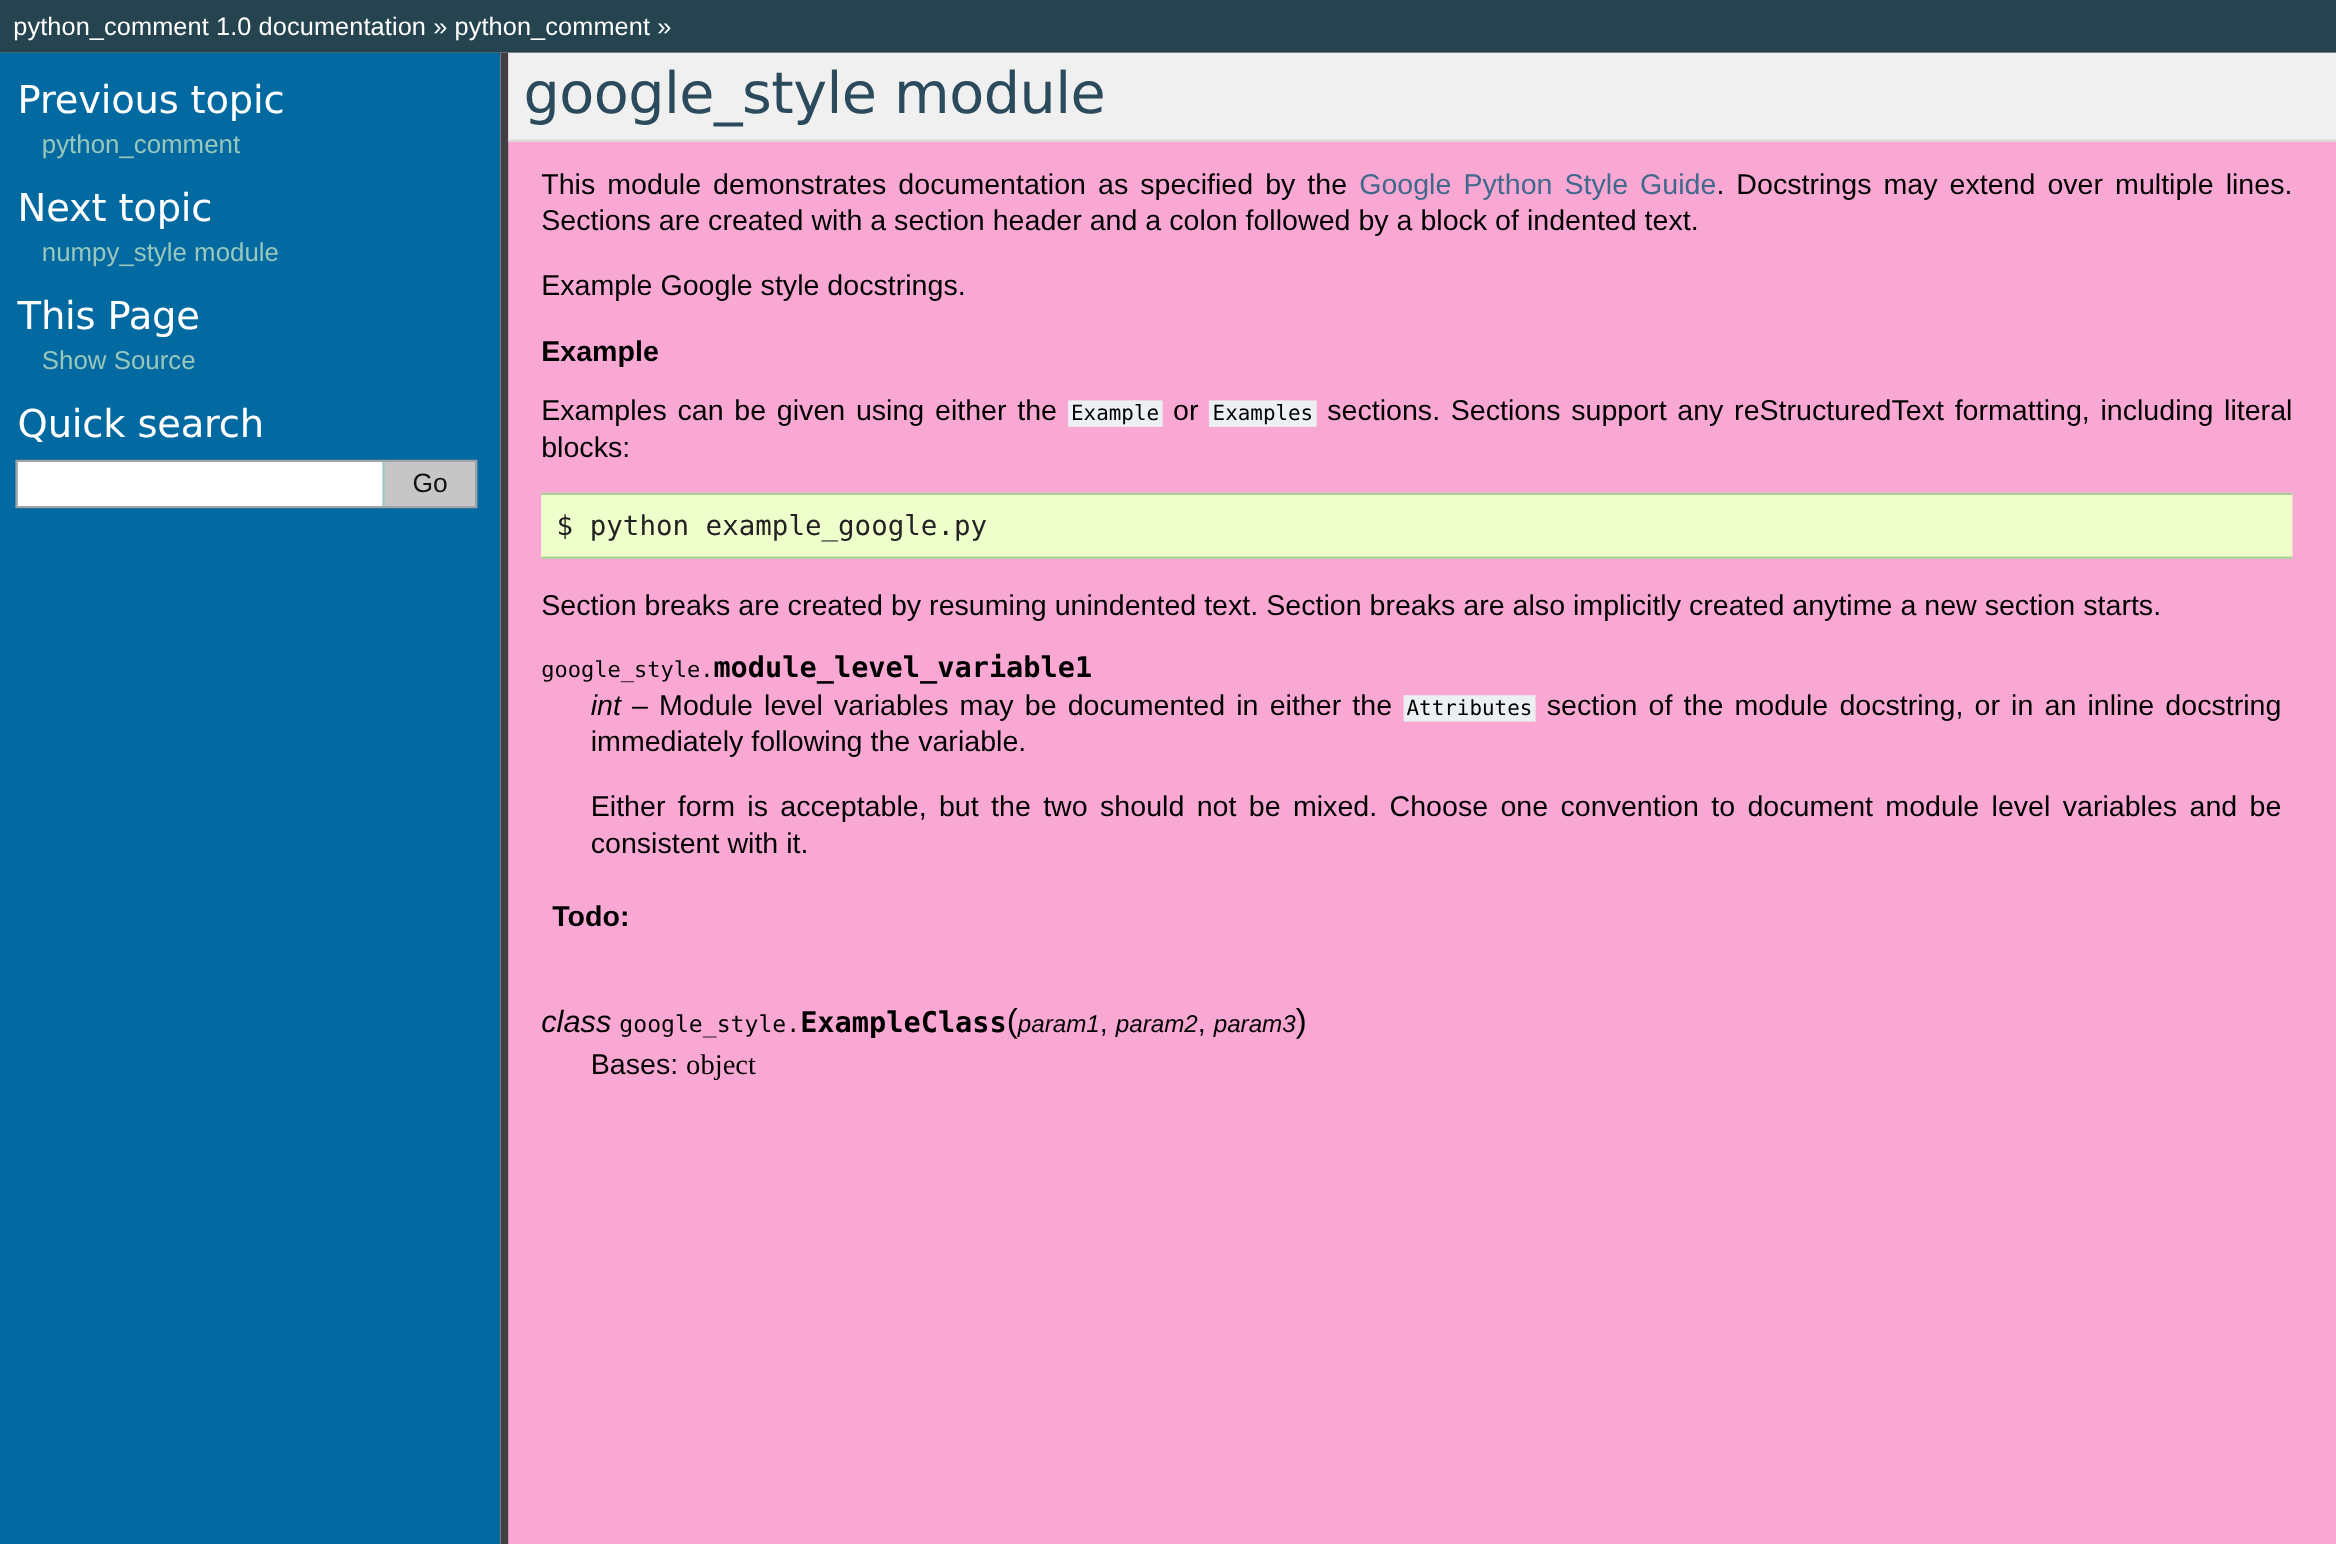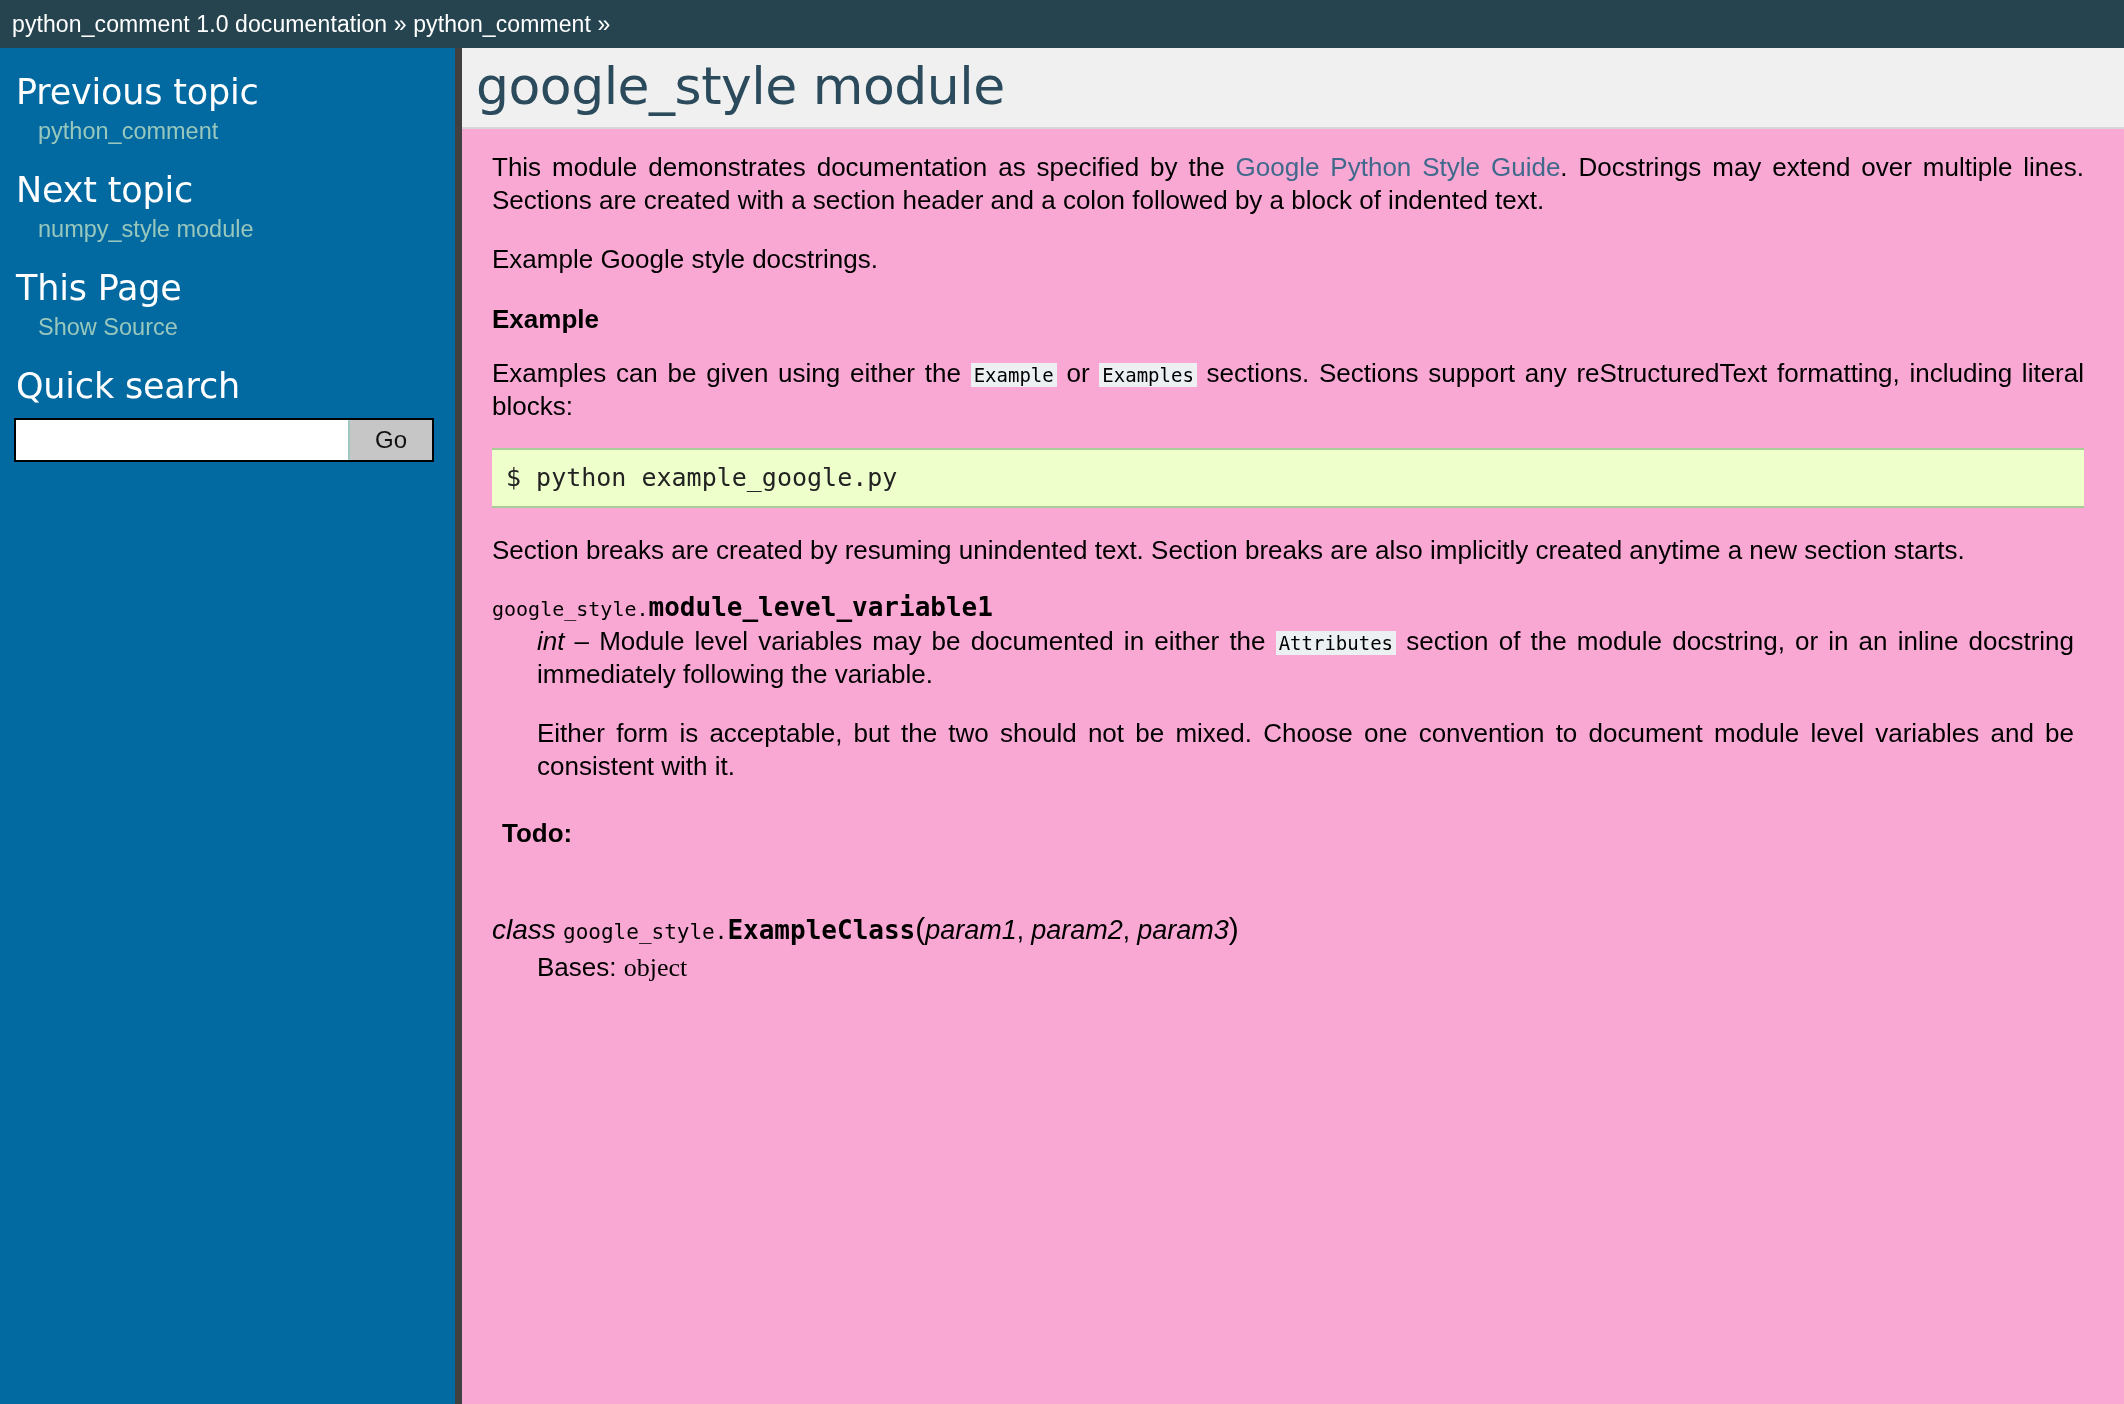--- a/index.html
+++ b/index.html
@@ -78,21 +78,21 @@
   }
   #searchbox {
     margin-top: 12px;
     padding-left: 14px;
   }
   #search-form {
     display: flex;
     width: 420px;
     height: 44px;
     box-sizing: border-box;
-    border: 2px solid #000000;
+    border: 2px solid #a3a3a3;
   }
   #search-input {
     flex: 1 1 auto;
     border: none;
     outline: none;
     background: #ffffff;
     font-family: "Liberation Sans", sans-serif;
     font-size: 22px;
     padding: 0 6px;
     color: #000;
@@ -252,21 +252,21 @@
     font-family: "DejaVu Sans Mono", monospace;
     font-size: 26px;
     font-weight: bold;
   }
   dt.class-sig .paren {
     font-family: "Liberation Sans", sans-serif;
     font-size: 30px;
   }
   dt.class-sig .param {
     font-family: "Liberation Sans", sans-serif;
-    font-size: 27px;
+    font-size: 22px;
   }
   dd.class-body { margin: 0 0 0 45px; }
   p.bases {
     margin: 0;
     font-size: 26px;
     line-height: 1.25;
   }
   p.bases code {
     font-family: Liberation Serif, serif;
     font-size: 26px;

